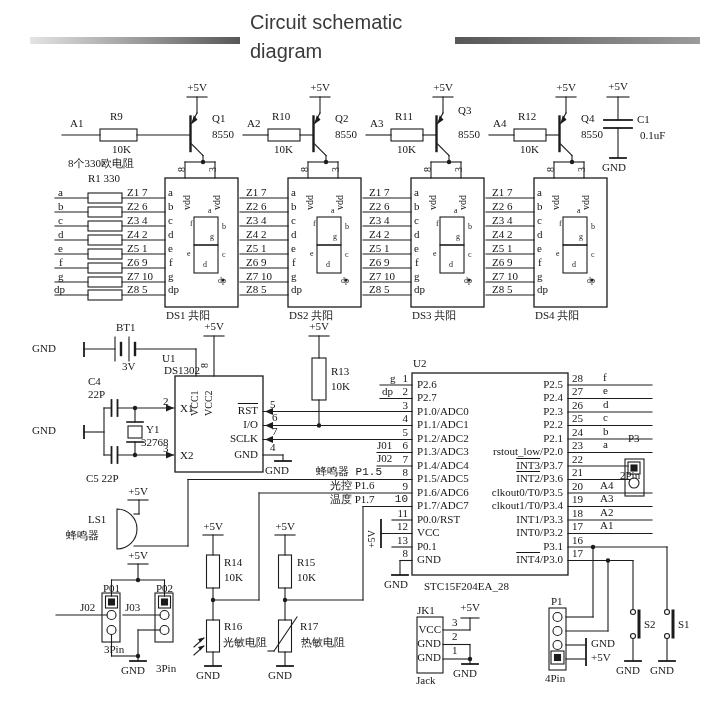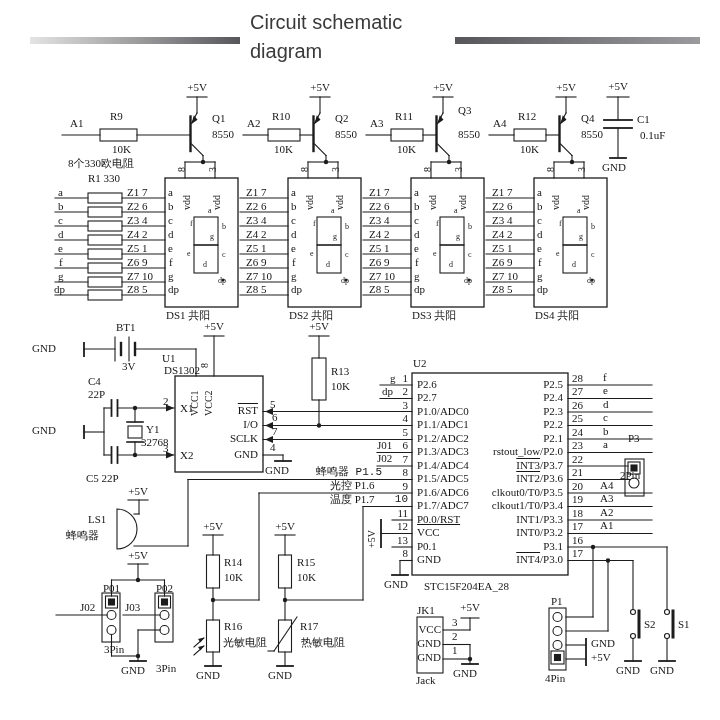--- a/index.html
+++ b/index.html
@@ -554,21 +554,21 @@
       <span class="lb " style="left: 417px; top: 378px;">P2.6</span>
       <span class="lb " style="left: 417px; top: 391px;">P2.7</span>
       <span class="lb " style="left: 417px; top: 405px;">P1.0/ADC0</span>
       <span class="lb " style="left: 417px; top: 418px;">P1.1/ADC1</span>
       <span class="lb " style="left: 417px; top: 432px;">P1.2/ADC2</span>
       <span class="lb " style="left: 417px; top: 445px;">P1.3/ADC3</span>
       <span class="lb " style="left: 417px; top: 459px;">P1.4/ADC4</span>
       <span class="lb " style="left: 417px; top: 472px;">P1.5/ADC5</span>
       <span class="lb " style="left: 417px; top: 486px;">P1.6/ADC6</span>
       <span class="lb " style="left: 417px; top: 499px;">P1.7/ADC7</span>
-      <span class="lb " style="left: 417px; top: 513px; text-decoration: underline;">P0.0/RST</span>
+      <span class="lb " style="left: 417px; top: 513px;">P0.0/RST</span>
       <span class="lb " style="left: 417px; top: 526px;">VCC</span>
       <span class="lb " style="left: 417px; top: 540px;">P0.1</span>
       <span class="lb " style="left: 417px; top: 553px;">GND</span>
       <span class="lb " style="right: 157px; top: 378px;">P2.5</span>
       <span class="lb " style="right: 157px; top: 391px;">P2.4</span>
       <span class="lb " style="right: 157px; top: 405px;">P2.3</span>
       <span class="lb " style="right: 157px; top: 418px;">P2.2</span>
       <span class="lb " style="right: 157px; top: 432px;">P2.1</span>
       <span class="lb " style="right: 157px; top: 445px; font-family: Liberation Serif, serif;">rstout_low/P2.0</span>
       <span class="lb " style="right: 157px; top: 459px;"><span class="ov">INT3</span>/P3.7</span>

